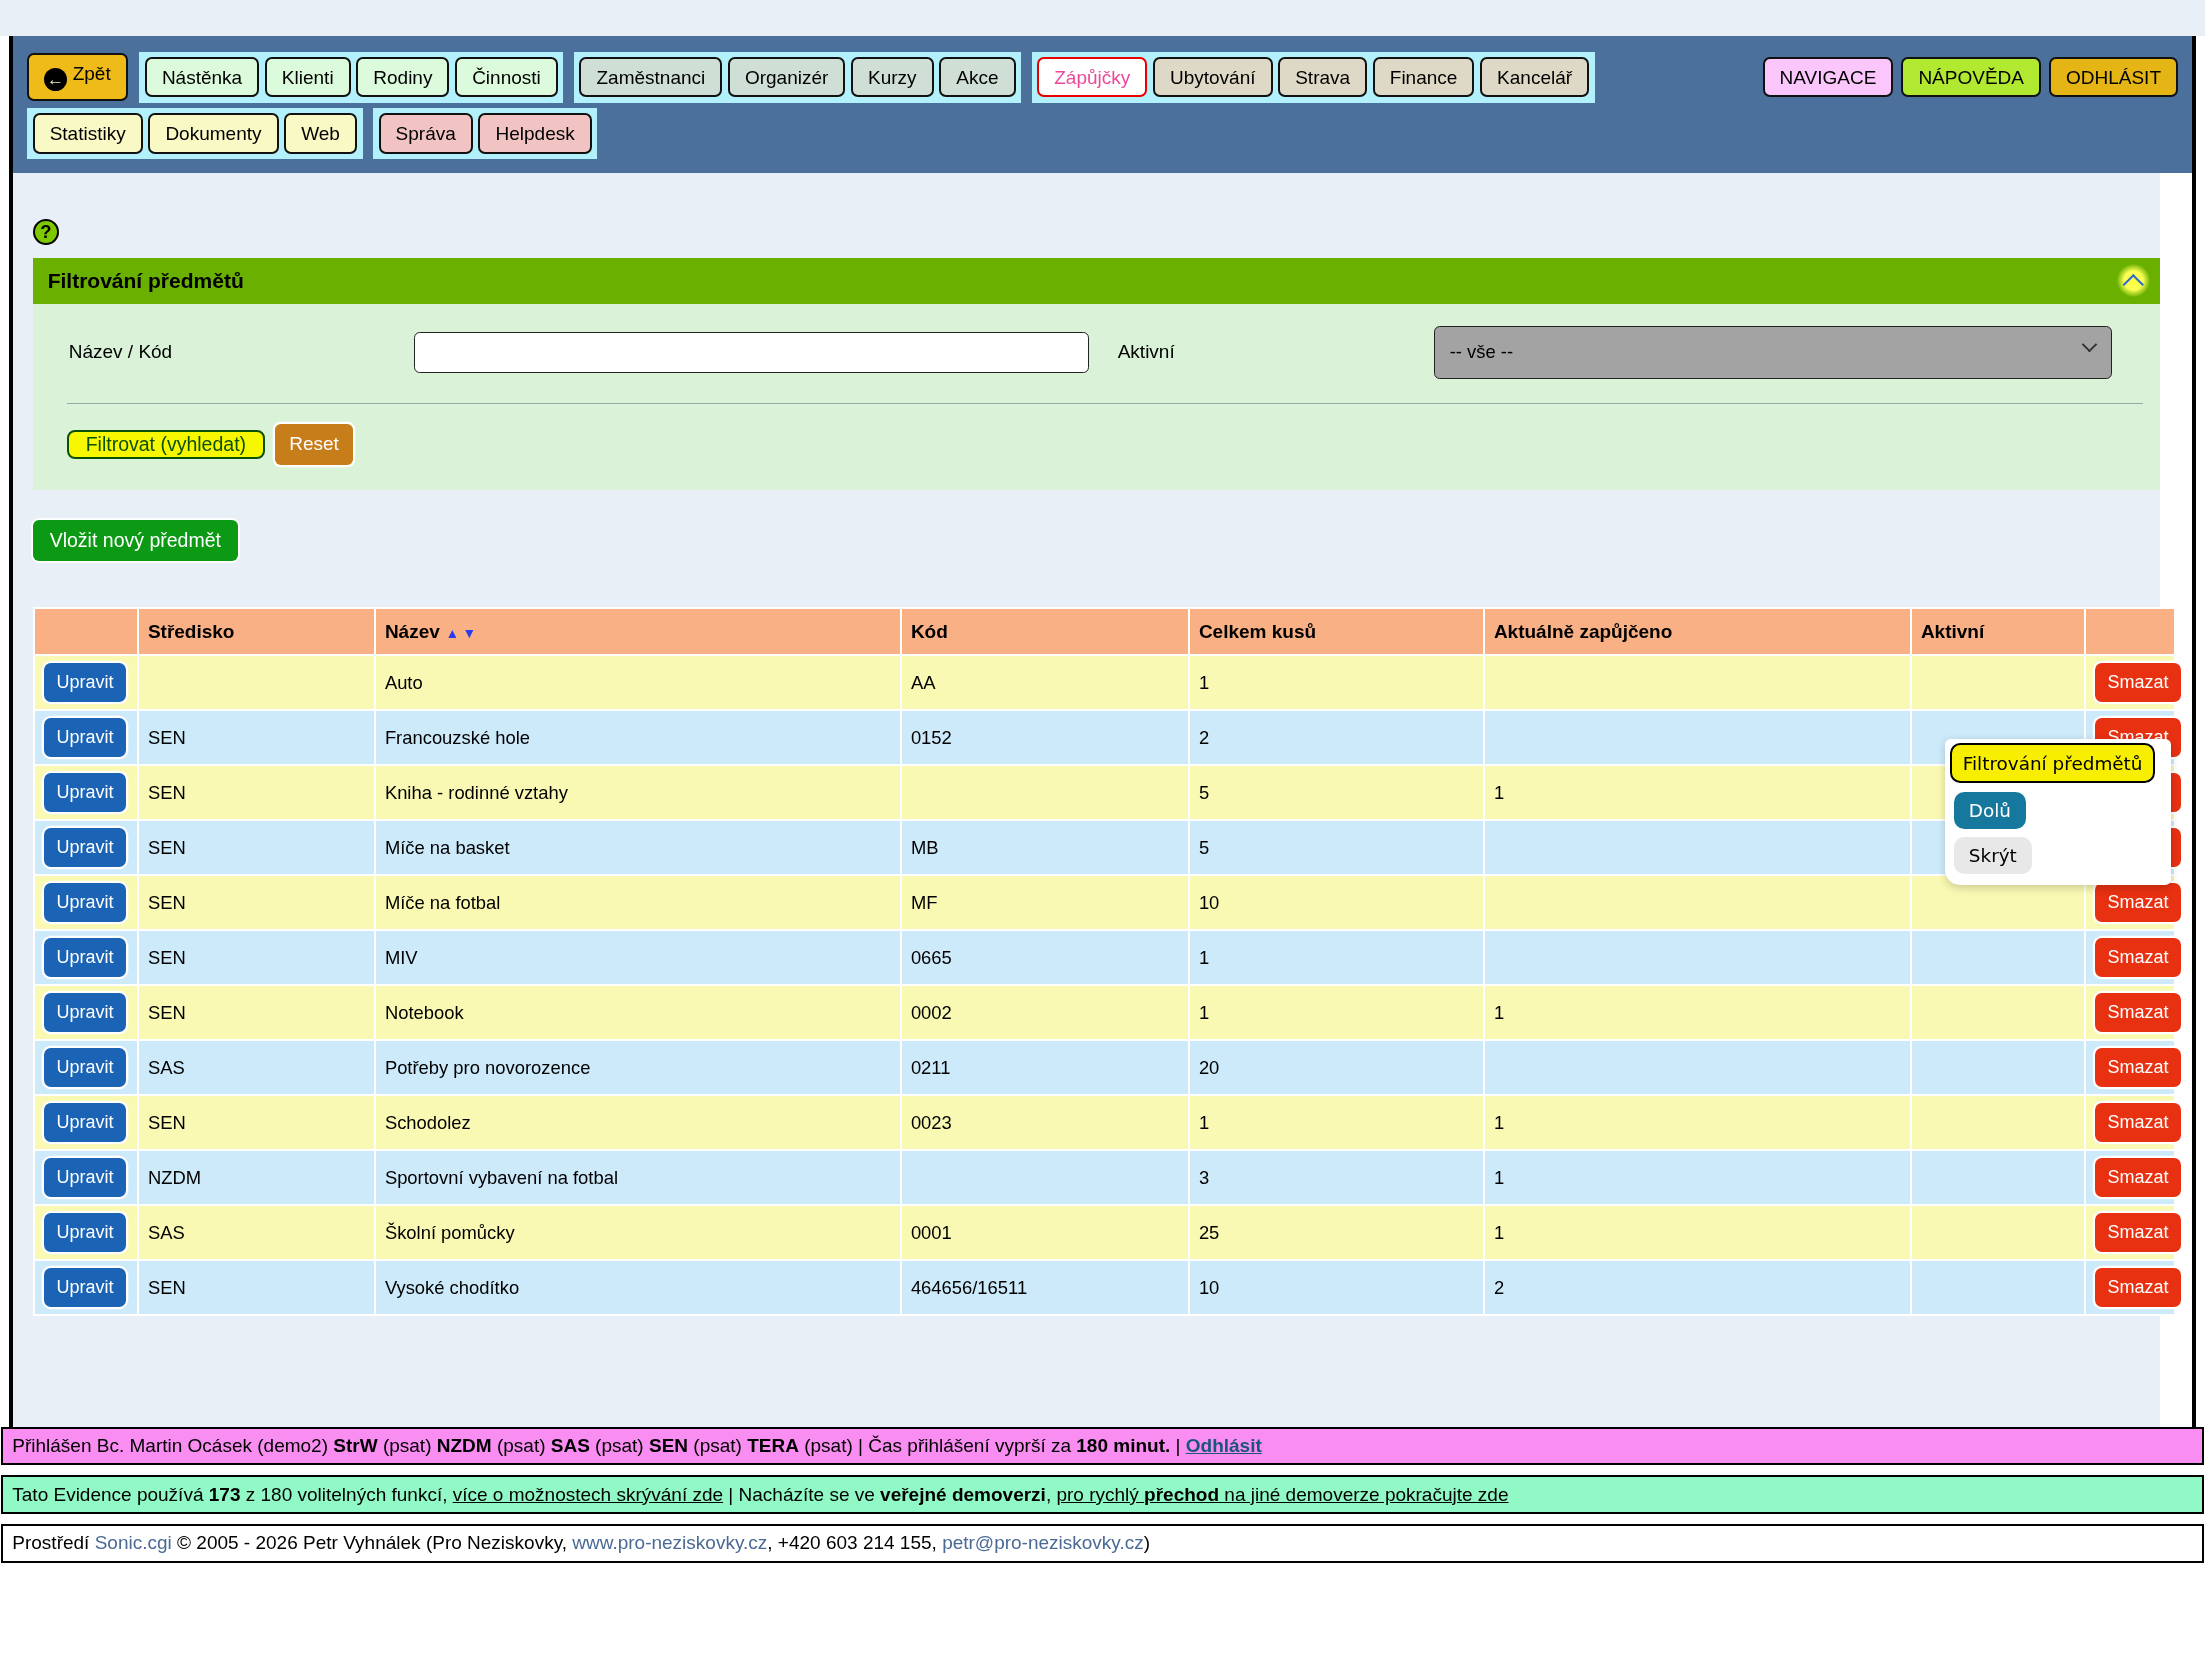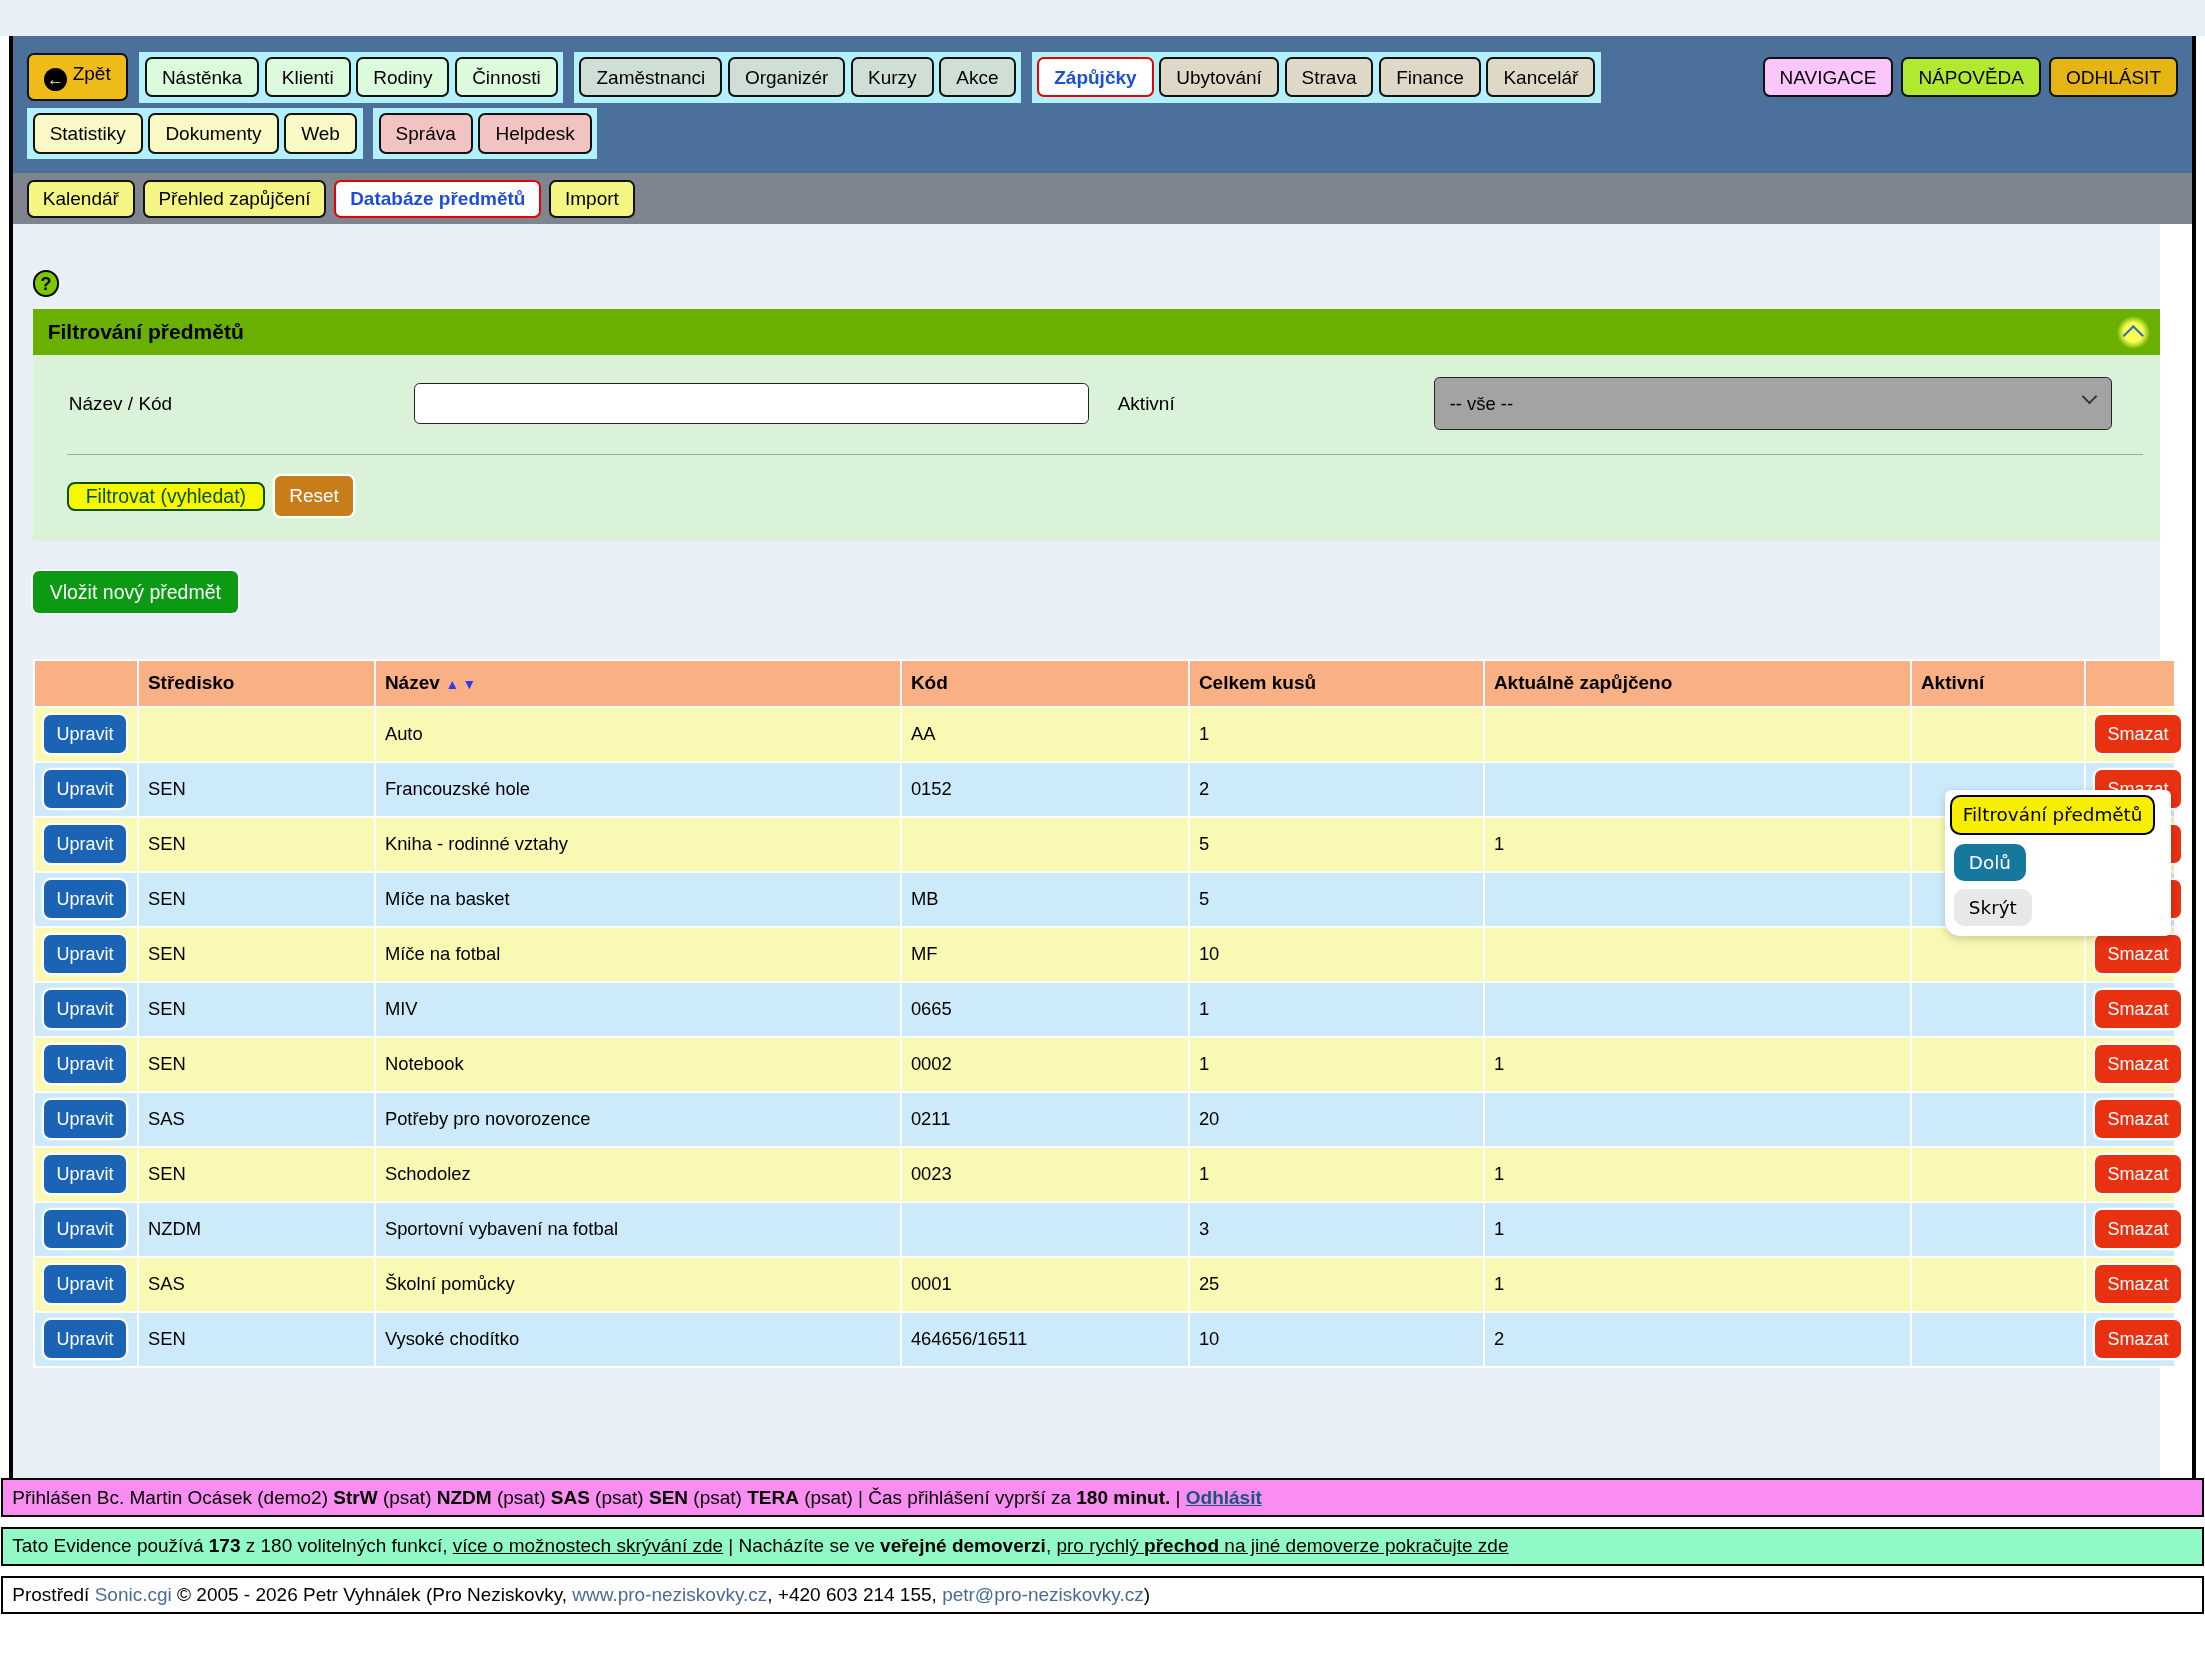--- a/index.html
+++ b/index.html
@@ -11,21 +11,21 @@
   .nav-row{display:flex;align-items:center;margin-bottom:5.7px;}
   .nav-row:last-child{margin-bottom:0;}
   .grow{flex:1;}
   .grp{background:#b2f1fb;padding:5.2px 5.7px;display:flex;gap:5.7px;margin-right:10.3px;}
   .btn{font-family:"Liberation Sans",sans-serif;font-size:19px;border:2.3px solid #111;
     border-radius:6.9px;padding:8.6px 15px;cursor:pointer;white-space:nowrap;line-height:1;}
   .btn.gold{background:#eebb19;}
   .btn.green-l{background:#dcfbdc;}
   .btn.teal-g{background:#cfdfd6;}
   .btn.beige{background:#ded9c6;}
-  .btn.active-red{background:#fff;border-color:#e80000;color:#1d4ed8;font-weight:bold;text-align:center;}
+  .btn.active-red{background:#fff;border-color:#e80000;color:#ec4899;font-weight:normal;text-align:center;}
   .btn.pinkish{background:#fbc6fb;}
   .btn.limegr{background:#b1e930;}
   .btn.gold2{background:#e5b515;}
   .btn.yellow-l{background:#f9f9c5;}
   .btn.rose{background:#f2c3c3;}
   .back-ic{display:inline-flex;width:23px;height:23px;background:#000;color:#f4e9c0;
     border-radius:50%;align-items:center;justify-content:center;font-size:17px;font-weight:bold;
     vertical-align:-5.2px;margin-right:5.7px;}
   .right-cluster{display:flex;gap:8px;}
   
@@ -147,26 +147,20 @@
         <button class="btn yellow-l">Dokumenty</button>
         <button class="btn yellow-l">Web</button>
       </div>
       <div class="grp">
         <button class="btn rose">Správa</button>
         <button class="btn rose">Helpdesk</button>
       </div>
     </div>
   </div>
 
-  <div class="subnav">
-    <button class="btn subnav-y">Kalendář</button>
-    <button class="btn subnav-y">Přehled zapůjčení</button>
-    <button class="btn active-red" style="padding:7.5px 13.8px;">Databáze předmětů</button>
-    <button class="btn subnav-y">Import</button>
-  </div>
 
   <div class="content">
 
     <div class="help-ic">?</div>
 
     <div class="filter">
       <div class="filter-head">
         <span>Filtrování předmětů</span>
         <span class="collapse-ic">
             <span class="chev-up"></span>

